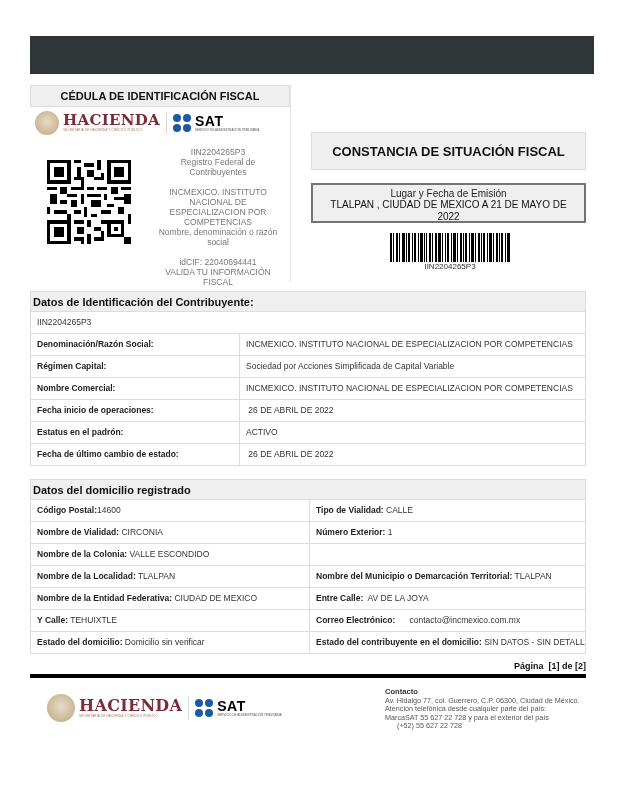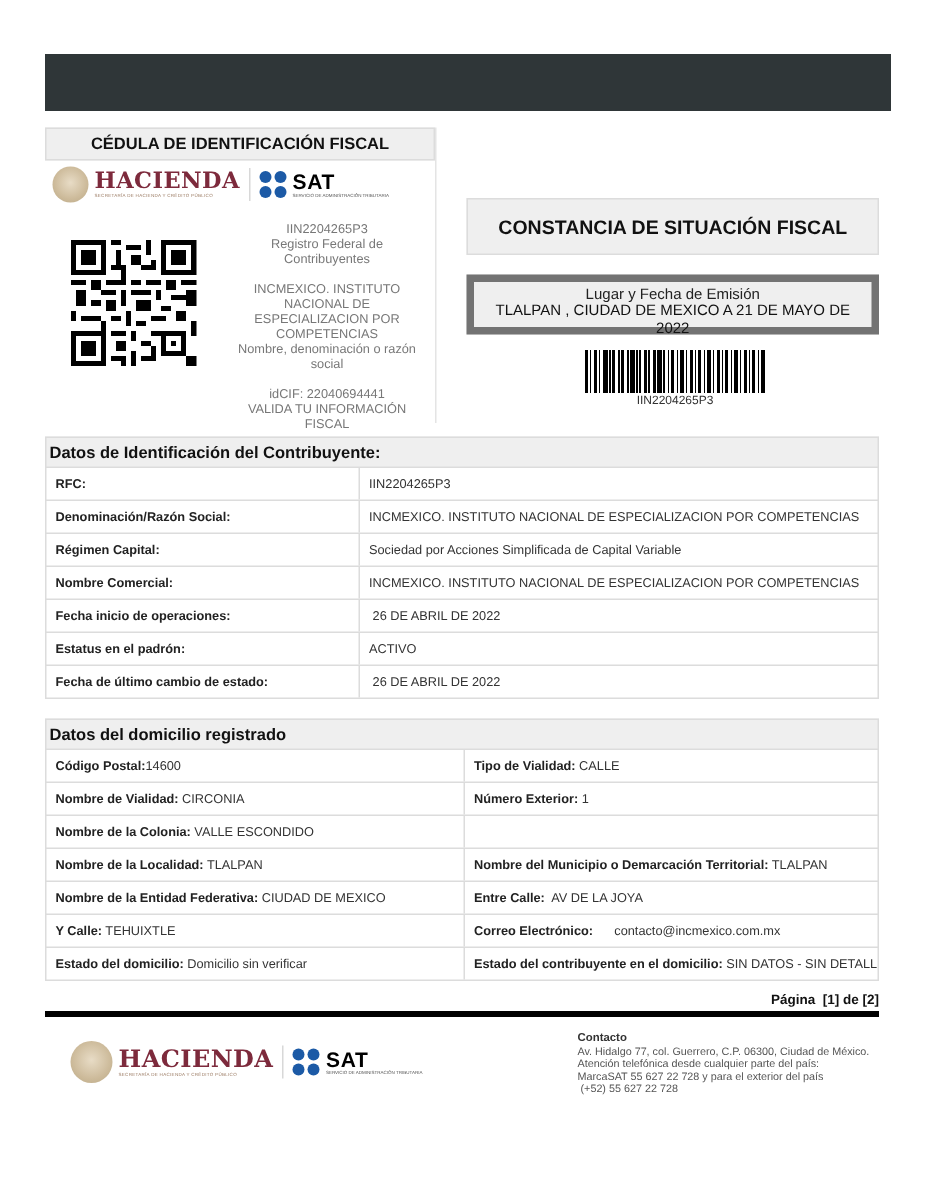--- a/index.html
+++ b/index.html
@@ -26,21 +26,21 @@
   .sat-word { font-weight:bold; font-size:14px; color:#000000; line-height:14px; letter-spacing:0.5px; }
   .sat-sub { font-size:3px; color:#555; line-height:5px; }
 
   .qr { position:absolute; left:17px; top:75px; width:84px; height:84px; }
   .ced-info { position:absolute; left:122px; top:62px; width:132px; font-size:8.5px; color:#777; text-align:center; line-height:10px; }
   .ced-info .gap { height:10px; }
 
   
   .constancia { left:311px; top:132px; width:275px; height:38px; background:#efefef; border:1px solid #dcdcdc; box-sizing:border-box;
                 font-weight:bold; font-size:13px; text-align:center; line-height:37px; color:#111; }
-  .lugar { left:311px; top:183px; width:275px; height:40px; background:#efefef; border:5px solid #737373; box-sizing:border-box; text-align:center; padding-top:3px; }
+  .lugar { left:311px; top:183px; width:275px; height:40px; background:#efefef; border:2px solid #737373; box-sizing:border-box; text-align:center; padding-top:3px; }
   .lugar .l1 { font-size:10px; color:#222; line-height:11px; }
   .lugar .l2 { font-size:10px; font-weight:normal; color:#111; line-height:12px; padding:0 6px; }
   .barcode { left:390px; top:233px; width:120px; height:29px; }
   .barcode-label { left:390px; top:262px; width:120px; text-align:center; font-size:8px; color:#333; }
 
   
   .section { left:30px; width:556px; }
   .sec-head { height:21px; background:#efefef; border:1px solid #dcdcdc; box-sizing:border-box; font-weight:bold; font-size:11px; line-height:20px; padding-left:2px; color:#111; }
   .row { display:flex; height:22px; border:1px solid #dcdcdc; border-top:none; box-sizing:border-box; background:#fff; }
   .row .k { width:202px; border-right:1px solid #dcdcdc; font-weight:bold; font-size:8.5px; line-height:21px; padding-left:6px; color:#222; }
@@ -214,21 +214,20 @@
       <rect x="111" y="0" width="2" height="29"></rect>
       <rect x="115" y="0" width="1" height="29"></rect>
     <rect x="117" y="0" width="3" height="29"></rect>
   </g>
 </svg>
 <div class="abs barcode-label">IIN2204265P3</div>
 
 <div class="abs section" style="top:291px;">
   <div class="sec-head">Datos de Identificación del Contribuyente:</div>
   <div class="row">
-      <div class="k">RFC:</div>
       <div class="v">IIN2204265P3</div>
     </div>
   <div class="row">
       <div class="k">Denominación/Razón Social:</div>
       <div class="v">INCMEXICO. INSTITUTO NACIONAL DE ESPECIALIZACION POR COMPETENCIAS</div>
     </div>
   <div class="row">
       <div class="k">Régimen Capital:</div>
       <div class="v">Sociedad por Acciones Simplificada de Capital Variable</div>
     </div>
@@ -301,14 +300,14 @@
     <span class="sat-word">SAT</span>
     <span class="sat-sub">SERVICIO DE ADMINISTRACIÓN TRIBUTARIA</span>
   </div>
 </div>
 
 <div class="abs contact">
   <div class="ct">Contacto</div>
   <div>Av. Hidalgo 77, col. Guerrero, C.P. 06300, Ciudad de México.</div>
   <div>Atención telefónica desde cualquier parte del país:</div>
   <div>MarcaSAT 55 627 22 728 y para el exterior del país</div>
-  <div style="white-space:pre;"> (+52) 55 627 22 728</div>
+  <div style="white-space:pre;margin-left:10px;"> (+52) 55 627 22 728</div>
 </div>
 
 </body></html>

